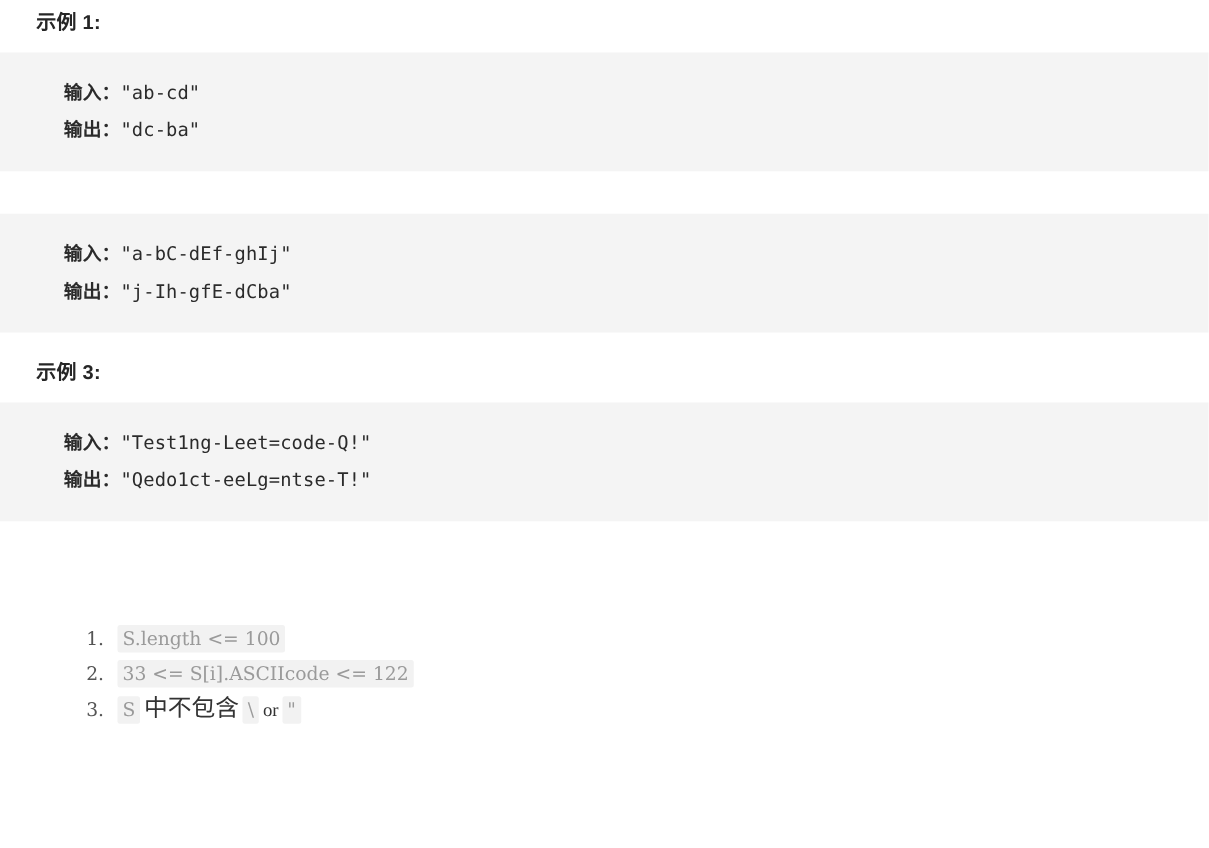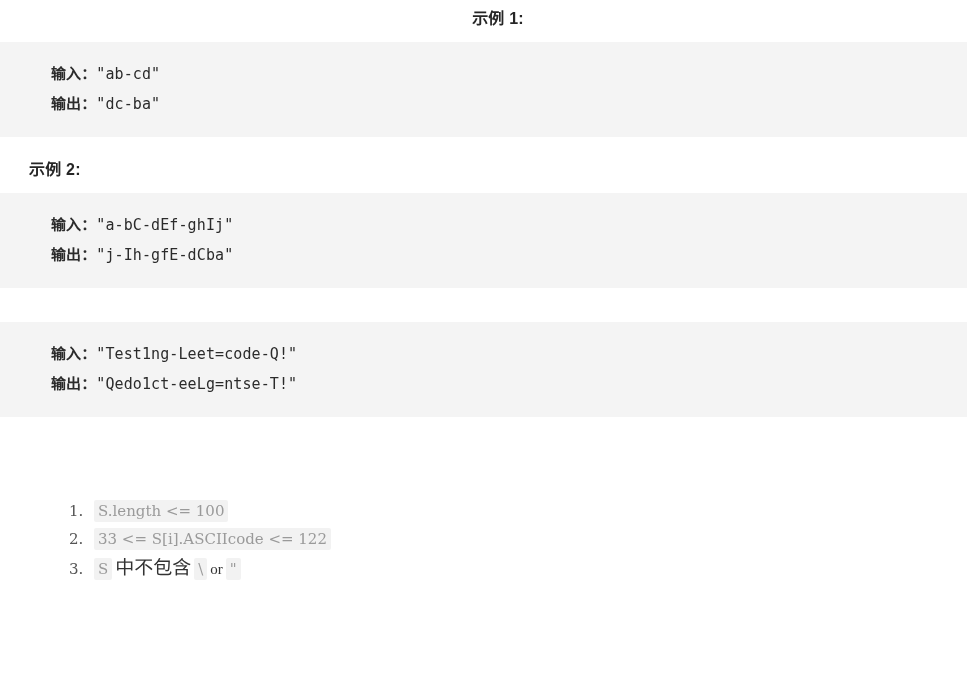--- a/index.html
+++ b/index.html
@@ -51,21 +51,21 @@
     letter-spacing: 0.1px;
   }
   .example-block .code-line .label {
     font-family: "DejaVu Serif", "Liberation Serif", serif;
     font-size: 15px;
     color: #2b2b2b;
     font-weight: bold;
   }
 
   
-  .ex-1-head { padding-top: 8px; text-align: center; }
+  .ex-1-head { padding-top: 8px; }
   .gap-after-block { height: 22px; }
   .gap-before-block { height: 12px; }
 
   
   .hints-heading {
     font-size: 16px;
     font-weight: bold;
     color: #262626;
     padding-left: 29px;
     line-height: 22px;
@@ -118,28 +118,28 @@
   <div class="ex-1-head">
     <h3 class="section-heading">示例 1:</h3>
   </div>
   <div class="gap-before-block"></div>
   <div class="example-block">
     <div class="code-line"><span class="label">输入：</span><span>"ab-cd"</span></div>
     <div class="code-line"><span class="label">输出：</span><span>"dc-ba"</span></div>
   </div>
   <div class="gap-after-block"></div>
 
-  <h3 class="section-heading">示例 2:</h3>
   <div class="gap-before-block"></div>
   <div class="example-block">
     <div class="code-line"><span class="label">输入：</span><span>"a-bC-dEf-ghIj"</span></div>
     <div class="code-line"><span class="label">输出：</span><span>"j-Ih-gfE-dCba"</span></div>
   </div>
   <div class="gap-after-block"></div>
 
+  <h3 class="section-heading">示例 3:</h3>
   <div class="gap-before-block"></div>
   <div class="example-block">
     <div class="code-line"><span class="label">输入：</span><span>"Test1ng-Leet=code-Q!"</span></div>
     <div class="code-line"><span class="label">输出：</span><span>"Qedo1ct-eeLg=ntse-T!"</span></div>
   </div>
 
   <div style="height:66px"></div>
 
   <ol class="hints">
     <li>

